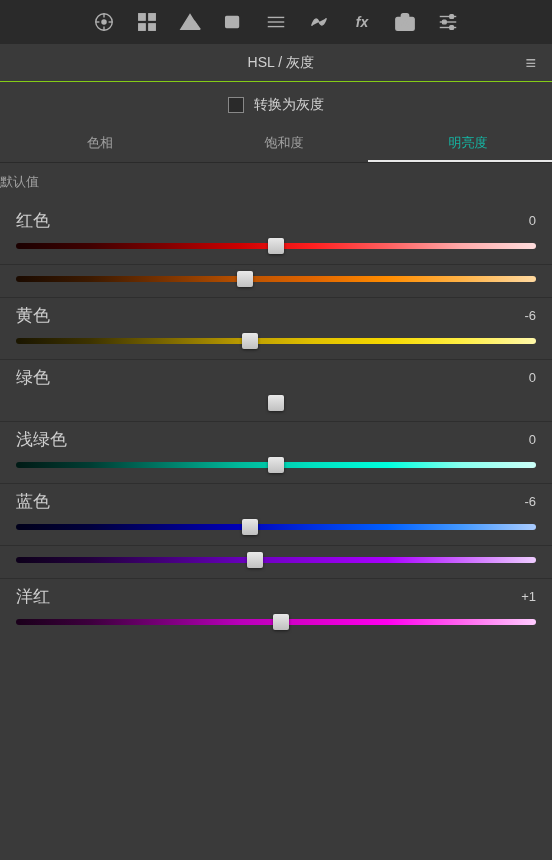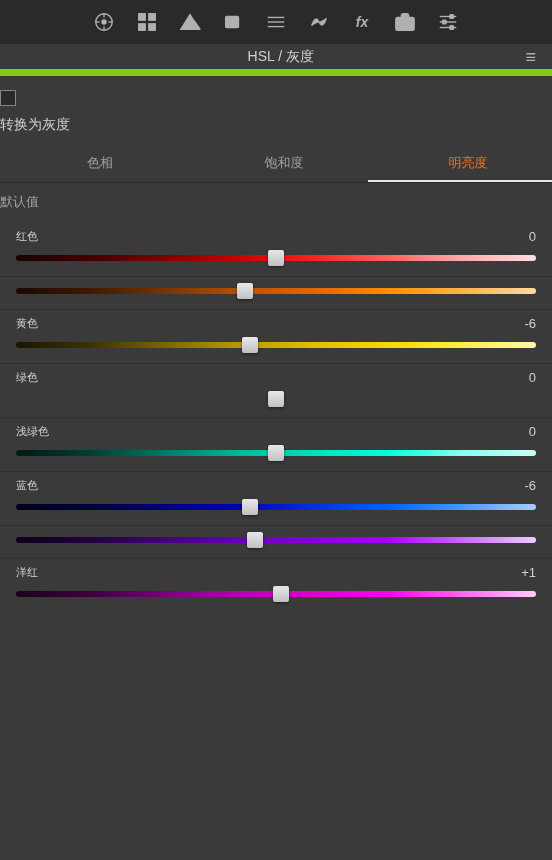--- a/index.html
+++ b/index.html
@@ -34,50 +34,49 @@
     }
     .toolbar-icon svg {
       width: 22px;
       height: 22px;
       fill: #b0b0b0;
     }
 
     
     .header-bar {
       background: #3a3a3a;
-      height: 32px;
+      height: 38px;
       display: flex;
       align-items: center;
       justify-content: space-between;
       padding: 0 16px;
-      border-bottom: 7px solid #84cc16;
+      border-bottom: 1px solid #84cc16;
     }
     .header-title {
       color: #d0d0d0;
       font-size: 14px;
       font-weight: 500;
       flex: 1;
       text-align: center;
     }
     .header-menu {
       color: #b0b0b0;
       font-size: 18px;
       cursor: pointer;
       line-height: 1;
     }
 
     
     .grayscale-row {
       display: flex;
-      align-items: flex-start;
+      align-items: center;
       justify-content: center;
       gap: 10px;
       padding: 14px 0 12px;
       background: #3a3a3a;
-      flex-direction: column;
     }
     .grayscale-checkbox {
       width: 16px;
       height: 16px;
       border: 1.5px solid #888;
       background: #2a2a2a;
       cursor: pointer;
       flex-shrink: 0;
     }
     .grayscale-label {
@@ -97,21 +96,21 @@
       display: flex;
       align-items: center;
       justify-content: center;
       font-size: 13px;
       color: #a0a0a0;
       cursor: pointer;
       border-bottom: 2px solid transparent;
       padding-left: 16px;
     }
     .tab.active {
-      color: #f97316;
+      color: #14b8a6;
       border-bottom: 2px solid #e8e8e8;
       background: #3a3a3a;
     }
 
     
     .default-label {
       font-size: 13px;
       color: #a0a0a0;
       padding: 10px 0 8px;
       background: #3a3a3a;
@@ -127,21 +126,21 @@
       padding: 6px 16px 10px;
     }
 
     .slider-header {
       display: flex;
       justify-content: space-between;
       align-items: center;
       margin-bottom: 6px;
     }
     .slider-label {
-      font-size: 11px;
+      font-size: 17px;
       color: #d0d0d0;
     }
     .slider-value {
       font-size: 13px;
       color: #d0d0d0;
       min-width: 32px;
       text-align: right;
     }
 
     .slider-track-container {

